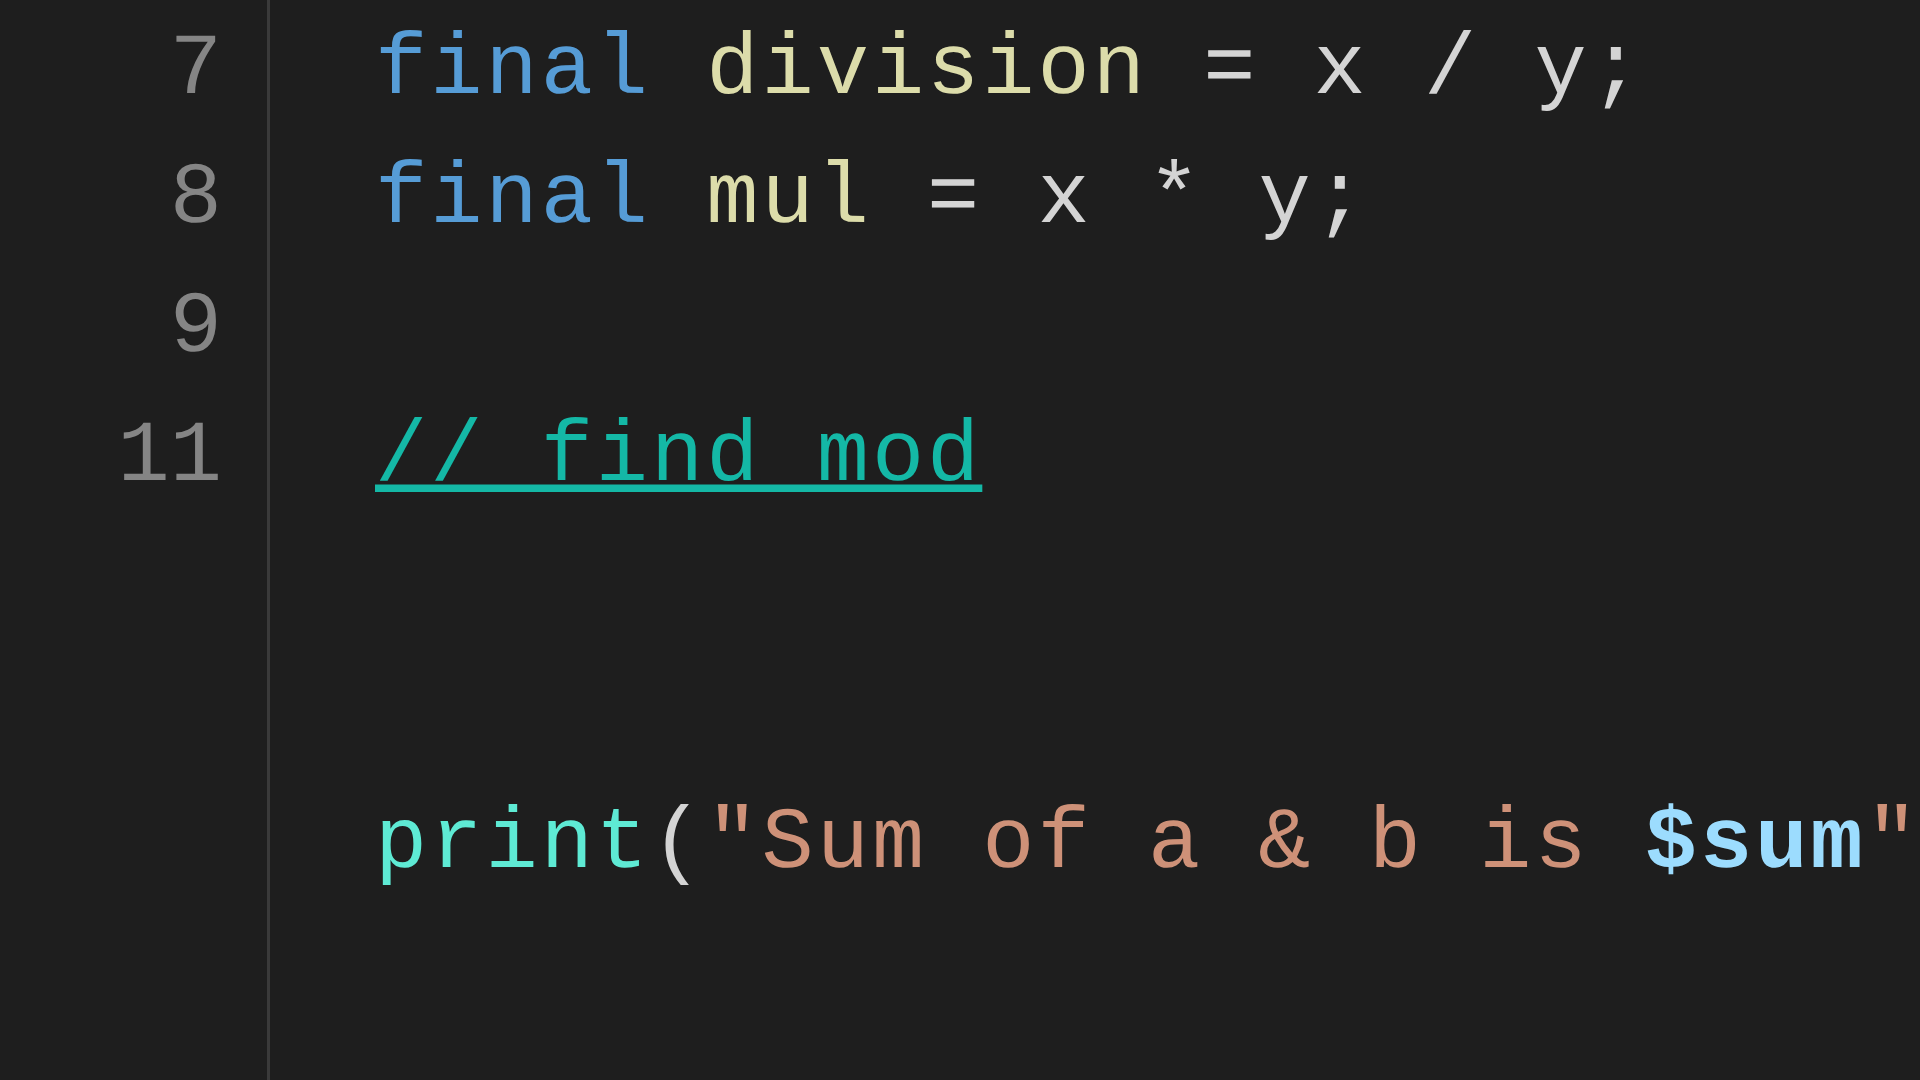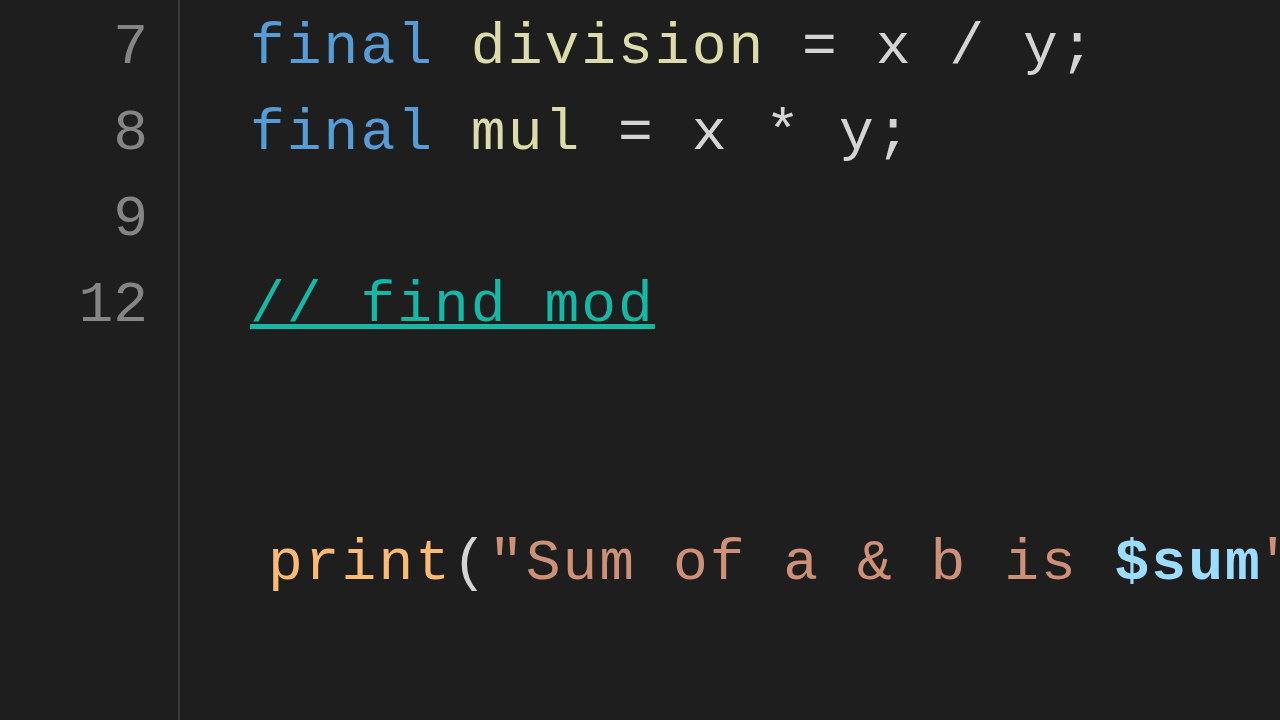--- a/index.html
+++ b/index.html
@@ -55,42 +55,41 @@
       color: #d4d4d4;
     }
     .var {
       color: #d4d4d4;
     }
     .comment {
       color: #14b8a6;
       text-decoration: underline;
     }
     .func {
-      color: #fdba74;
-      margin-left: 18px;
+      color: #5eead4;
     }
     .string {
       color: #ce9178;
     }
     .interp {
       color: #9cdcfe;
       font-weight: bold;
     }
     .punct {
       color: #d4d4d4;
     }
   </style>
 </head>
 <body>
 
 <div class="gutter">
   <div class="line-number">7</div>
   <div class="line-number">8</div>
   <div class="line-number">9</div>
-  <div class="line-number">12</div>
+  <div class="line-number">11</div>
 </div>
 
 <div class="code-area">
   <div class="code-line"><span class="kw">final</span><span class="op"> </span><span class="ident-def">division</span><span class="op"> </span><span class="op">=</span><span class="op"> </span><span class="var">x</span><span class="op"> </span><span class="op">/</span><span class="op"> </span><span class="var">y</span><span class="punct">;</span></div>
 
   <div class="code-line"><span class="kw">final</span><span class="op"> </span><span class="ident-def">mul</span><span class="op"> </span><span class="op">=</span><span class="op"> </span><span class="var">x</span><span class="op"> </span><span class="op">*</span><span class="op"> </span><span class="var">y</span><span class="punct">;</span></div>
 
   <div class="code-line"></div>
 
   <div class="code-line"><span class="comment">// find mod</span></div>

